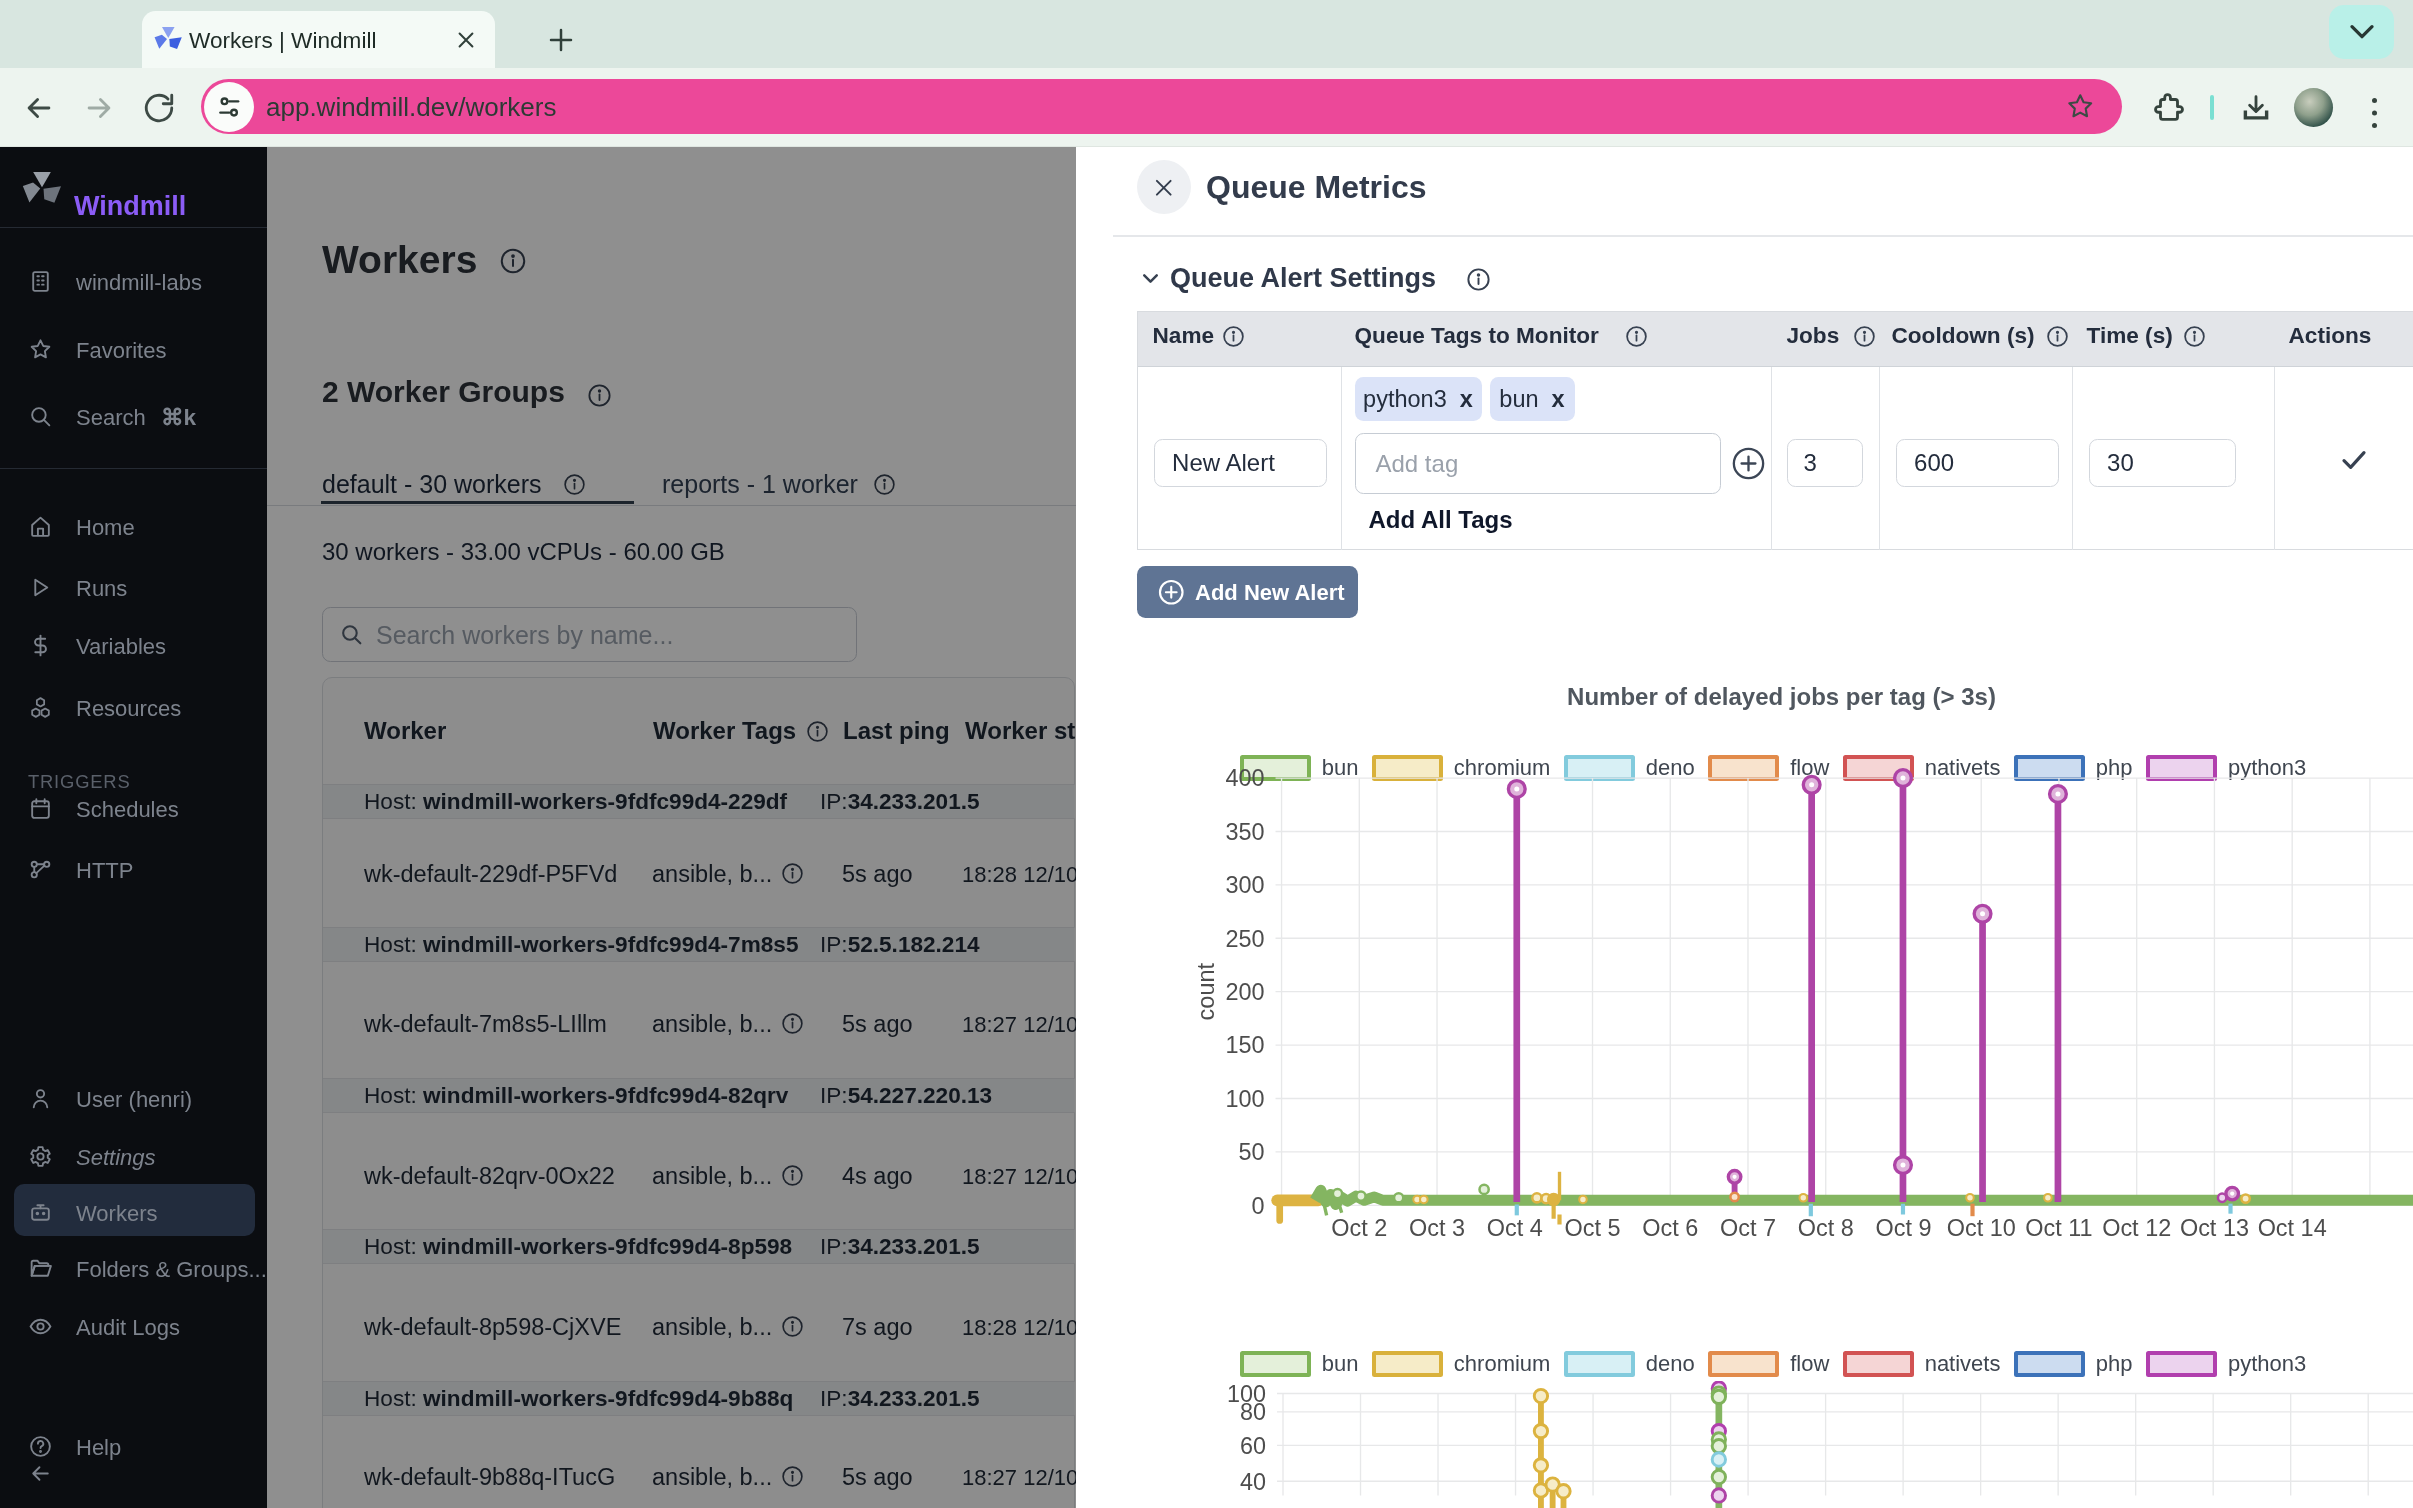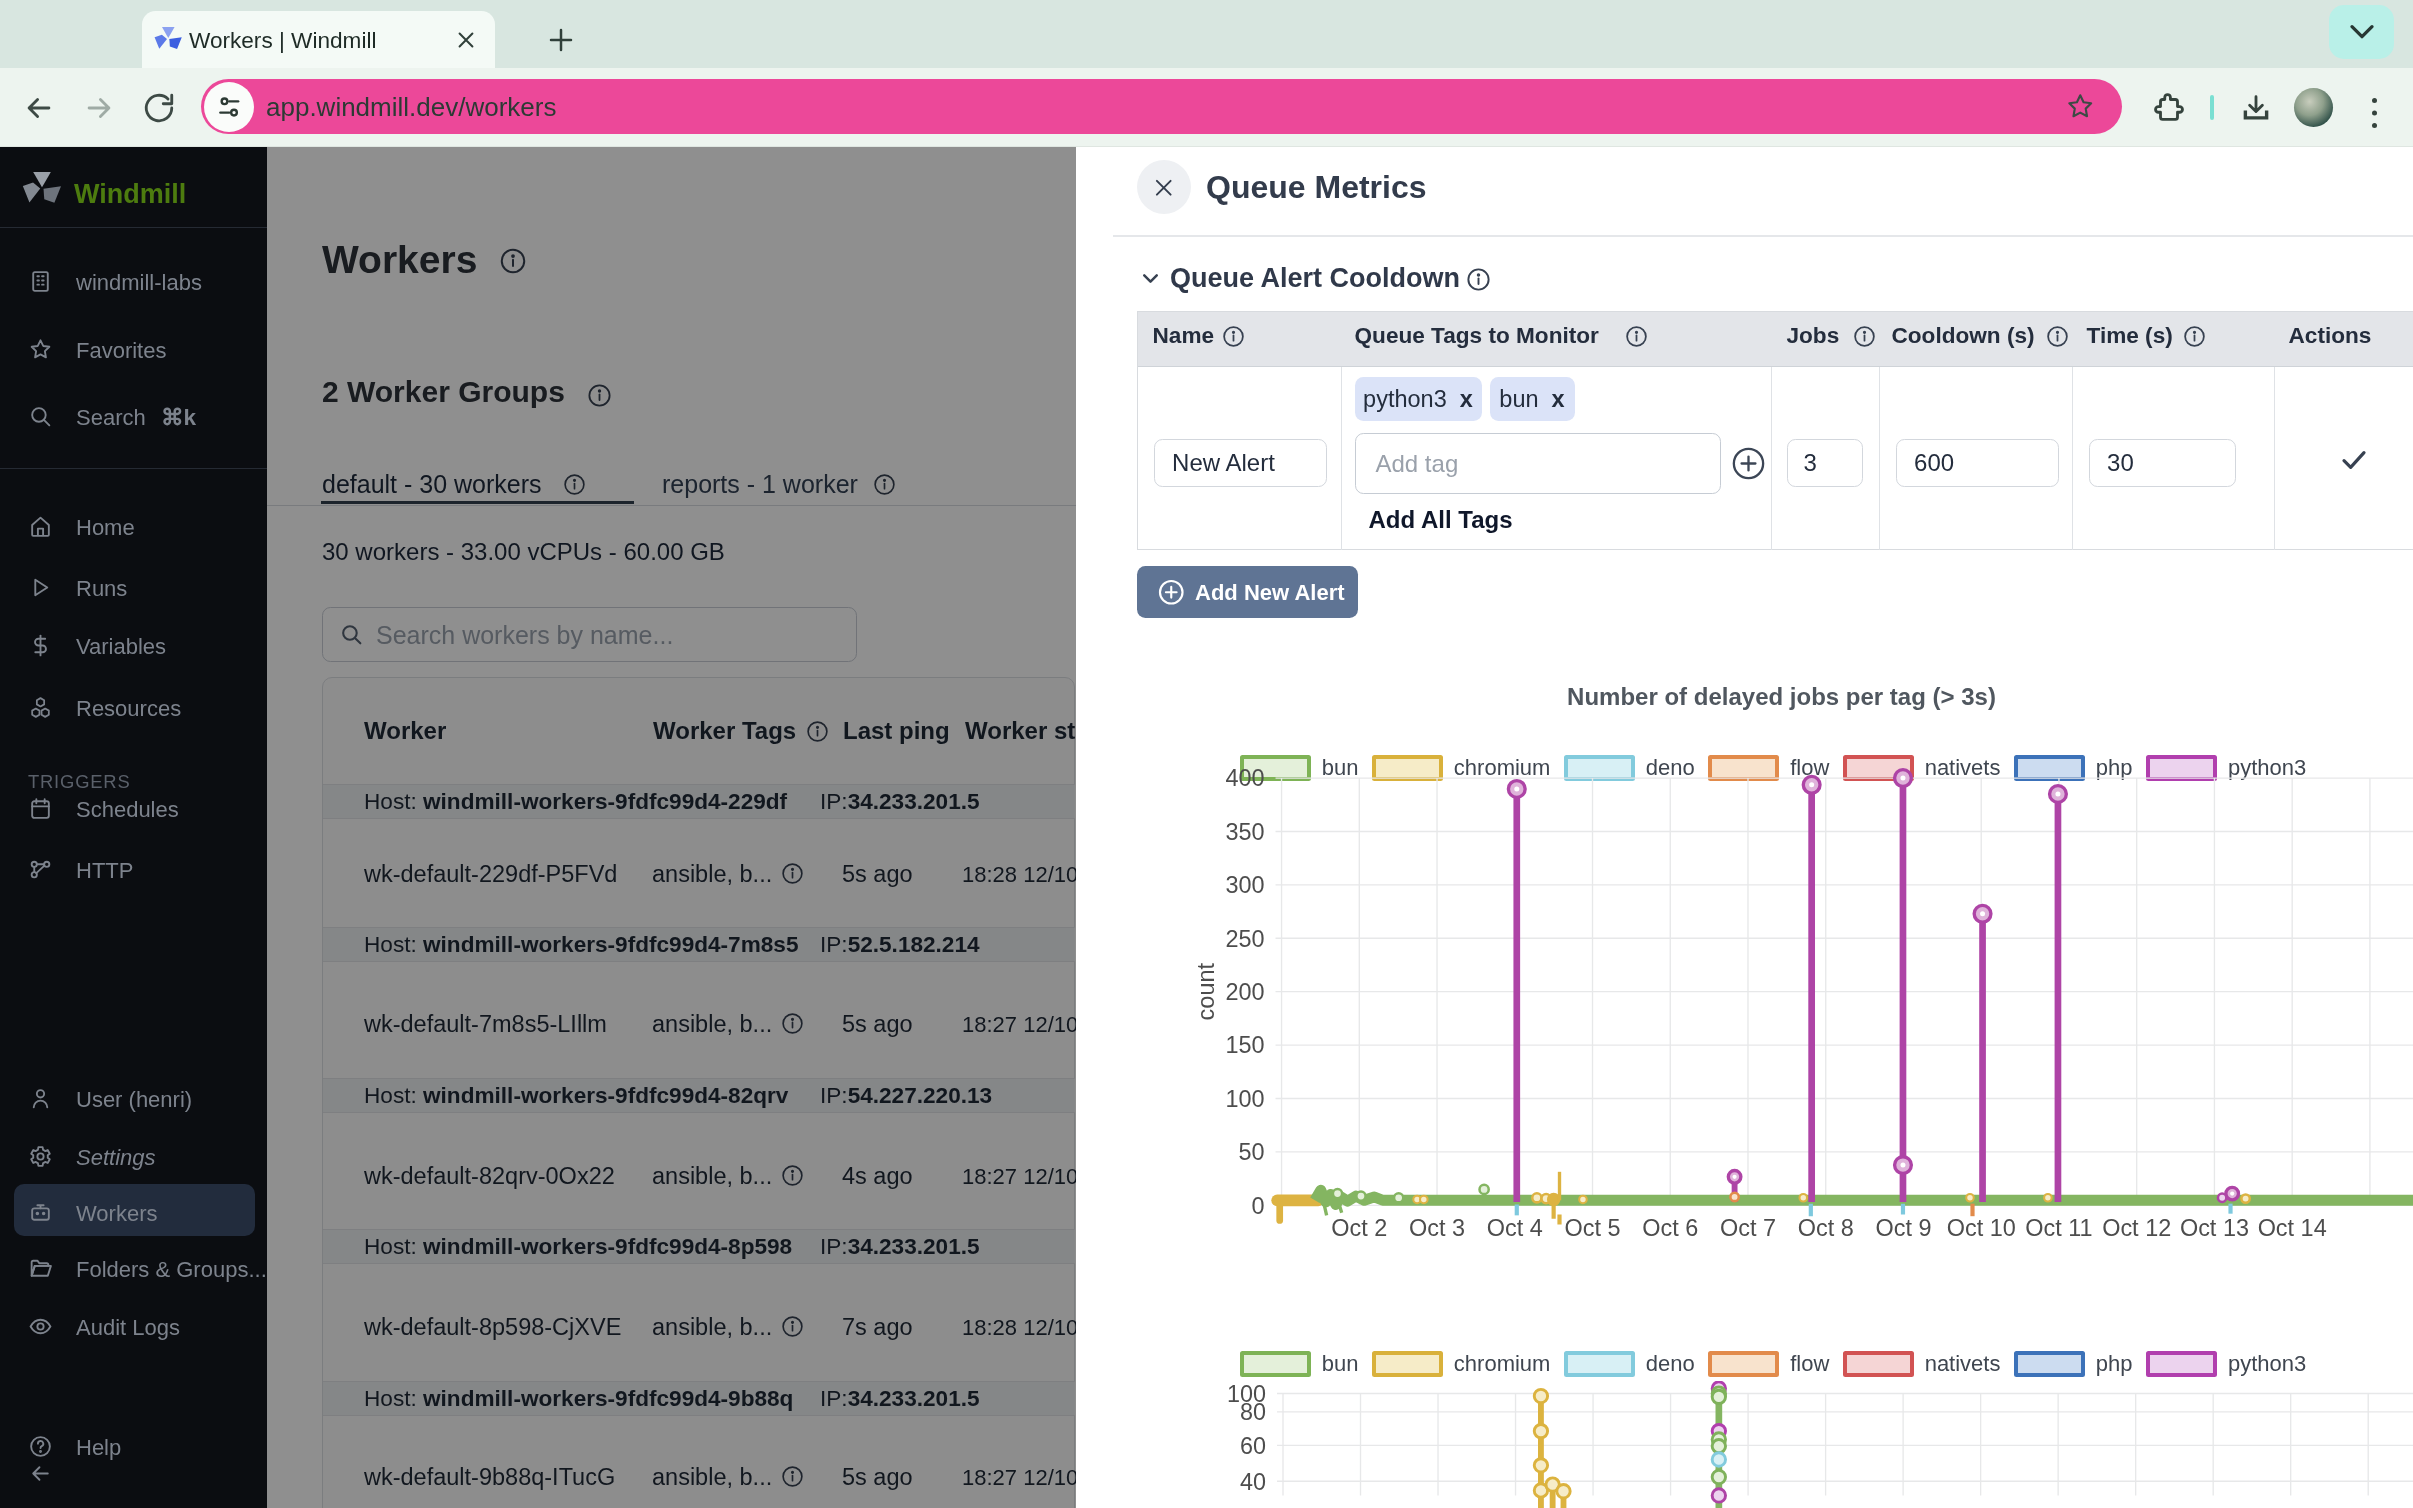--- a/index.html
+++ b/index.html
@@ -128,21 +128,21 @@
   <div id="sidebar">
 
     <svg style="position:absolute;left:22px;top:22px" width="40" height="40" viewBox="0 0 34 34">
       <g>
           <path d="M17 15.5 L9.5 2.5 L24.5 2.5 L20.5 9.6 Z" fill="#9aa0a8"></path>
       <path d="M18.3 17 L33.3 17 L25.8 30 L17.7 25.9 Z" fill="#6d737c" transform="rotate(-8 17 17)"></path>
       <path d="M15.5 16.8 L8 29.8 L0.5 16.8 L8.7 12.6 Z" fill="#8389926" transform="rotate(8 17 17)" fill-opacity="1"></path>
       <path d="M15.5 16.8 L8 29.8 L0.5 16.8 L8.7 12.6 Z" fill="#838992" transform="rotate(8 17 17)"></path>
         </g>
     </svg>
-    <div style="position:absolute;left:74px;top:32px;font-size:27px;font-weight:bold;color:#4d7c0f;">Windmill</div>
+    <div style="position:absolute;left:74px;top:44px;font-size:27px;font-weight:bold;color:#8b5cf6;">Windmill</div>
     <div id="sbdiv1" style="top:80px;"></div>
     <div class="sbitem" style="top:120px;">
       <svg width="25" height="25" viewBox="0 0 24 24" fill="none" stroke="#7d838d" stroke-width="1.8" stroke-linejoin="round">
           <rect x="5" y="3" width="14" height="18" rx="1.5"></rect>
           <path d="M9 7h1.5M13.5 7H15M9 11h1.5M13.5 11H15M9 15h1.5M13.5 15H15" stroke-linecap="round"></path>
         </svg>
       <div class="lbl">windmill-labs</div>
     </div>
     <div class="sbitem" style="top:188px;">
       <svg width="25" height="25" viewBox="0 0 24 24" fill="none" stroke="#7d838d" stroke-width="1.8" stroke-linejoin="round">
@@ -379,21 +379,21 @@
   <div id="drawer">
     <div style="position:absolute;left:23.5px;top:12.6px;width:54px;height:54px;border-radius:50%;background:#eef0f3;"></div>
     <svg style="position:absolute;left:39px;top:28.5px" width="23.5" height="23.5" viewBox="0 0 24 24" fill="none" stroke="#343e4e" stroke-width="2" stroke-linecap="round">
         <path d="M5 5 L19 19 M19 5 L5 19"></path>
       </svg>
     <div style="position:absolute;left:93px;top:22px;font-size:32px;font-weight:bold;color:#333c4c;">Queue Metrics</div>
     <div style="position:absolute;left:0;top:88px;width:1337px;height:1.7px;background:#e5e7ea;"></div>
     <svg style="position:absolute;left:25px;top:119px" width="25" height="25" viewBox="0 0 24 24" fill="none" stroke="#374151" stroke-width="2.4" stroke-linecap="round" stroke-linejoin="round">
         <path d="M6 9 L12 15 L18 9"></path>
       </svg>
-    <div style="position:absolute;left:57px;top:116px;font-size:27px;font-weight:bold;color:#30394a;">Queue Alert Cooldown</div>
+    <div style="position:absolute;left:57px;top:116px;font-size:27px;font-weight:bold;color:#30394a;">Queue Alert Settings</div>
     <svg class="info" style="position:absolute;left:352px;top:119px" width="27" height="27" viewBox="0 0 24 24" fill="none" stroke="#374151" stroke-width="1.7" stroke-linecap="round">
         <circle cx="12" cy="12" r="9"></circle>
         <path d="M12 11 v5"></path>
         <circle cx="12" cy="8" r="0.7" fill="#374151"></circle>
       </svg>
 
     <div style="position:absolute;left:23.5px;top:164px;width:1294px;height:239px;border:0.8px solid #d8dbdf;">
       <div style="position:absolute;left:0;top:0;width:1292px;height:55px;background:#e3e5e9;border-bottom:0.8px solid #cfd3d8;"></div>
       <div class="th" style="left:15px;">Name</div>
       <svg class="info th-i" style="left:83px;" width="25" height="25" viewBox="0 0 24 24" fill="none" stroke="#374151" stroke-width="1.7" stroke-linecap="round">

